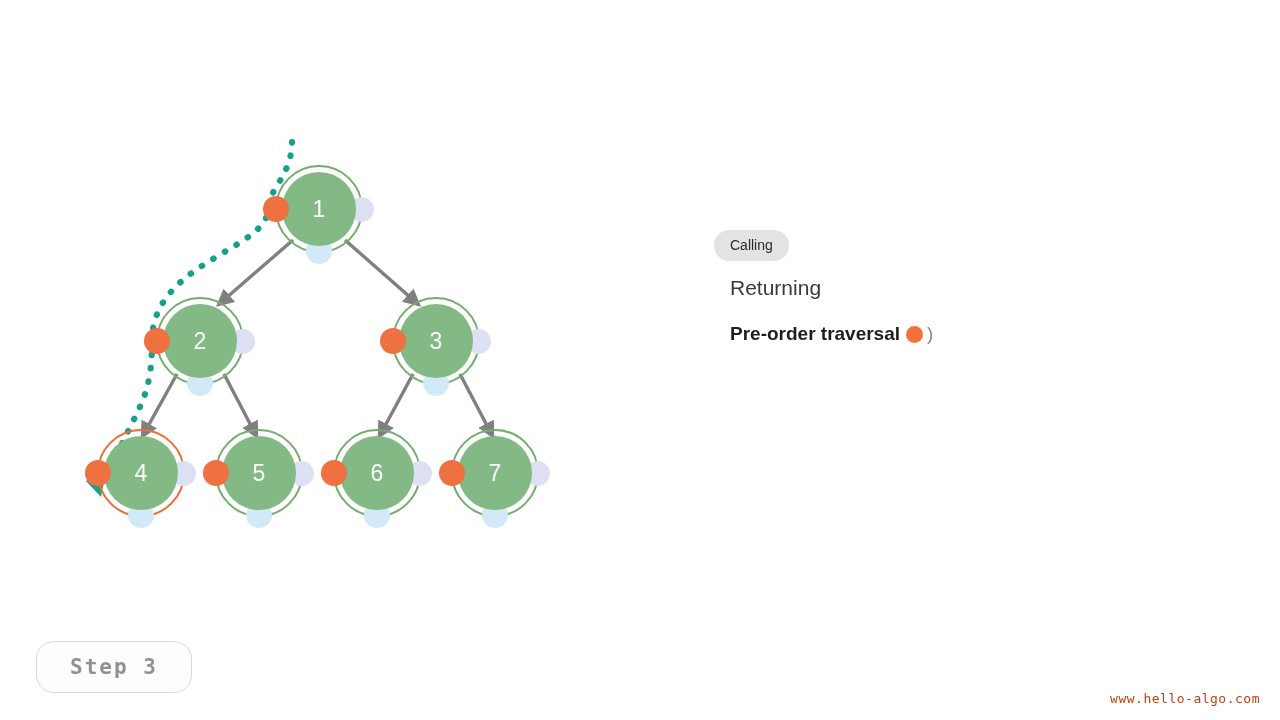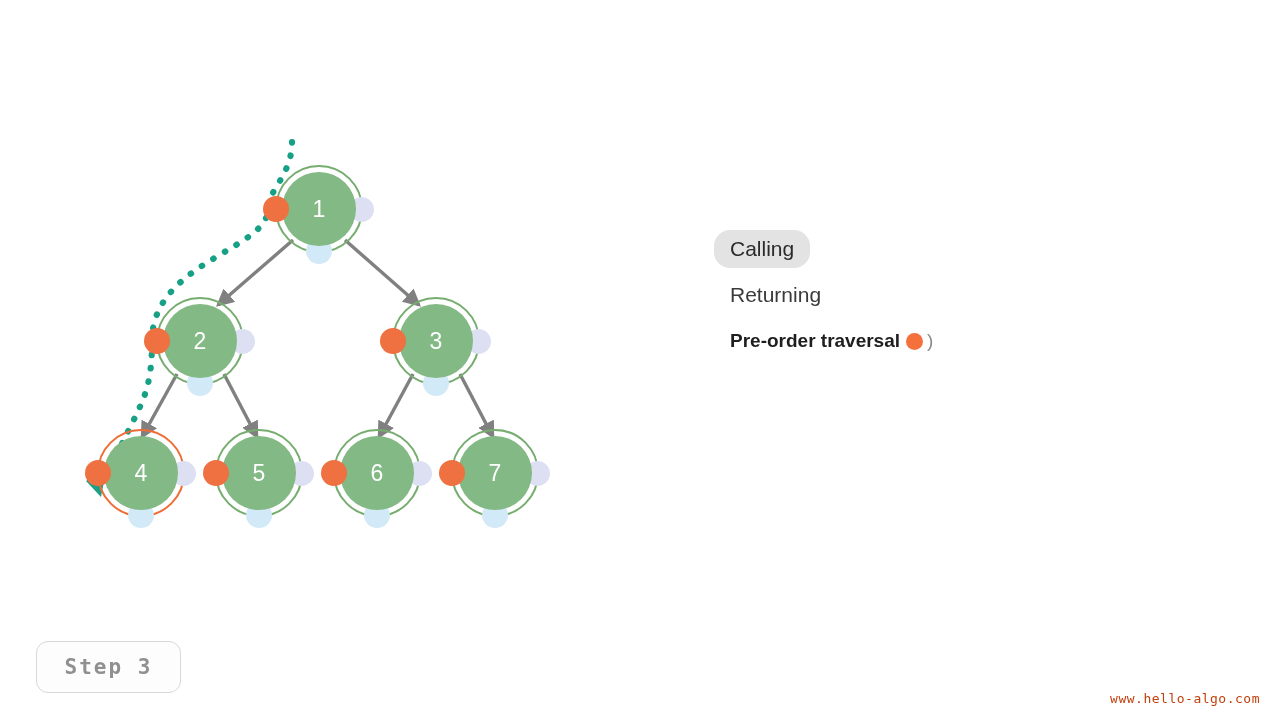--- a/index.html
+++ b/index.html
@@ -59,21 +59,21 @@
     left: 35px; bottom: -7px;
     background: #d2e9f7;
   }
 
   
   #side-panel { position: absolute; left: 714px; top: 230px; width: 560px; }
   .state-badge {
     display: inline-block;
     padding: 8px 16px 9px 16px;
     border-radius: 16px;
-    font-size: 21px;
+    font-size: 14px;
     color: #2b2b2b;
     line-height: 1;
   }
   .state-badge.active { background: #e3e3e3; }
   .state-row-2 { margin-top: 16px; padding-left: 16px; }
   .state-plain { font-size: 21px; color: #3a3a3a; line-height: 1; }
 
   #traversal-block { margin-top: 24px; padding-left: 16px; }
   #traversal-heading {
     display: flex; align-items: center;
@@ -99,23 +99,23 @@
     color: #2b2b2b;
     letter-spacing: 1px;
   }
   #traversal-list .seq-item { margin-right: 2px; }
   #traversal-list .seq-item.current { color: #f4511e; font-weight: bold; }
   #traversal-list .seq-sep { color: #2b2b2b; margin-right: 8px; }
 
   
   #step-badge {
     position: absolute; left: 36px; top: 641px;
-    width: 145px; height: 52px;
+    width: 156px; height: 52px;
     border: 1px solid #d8d8d8;
-    border-radius: 12px;
+    border-radius: 18px;
     background: #fdfdfd;
     display: flex; align-items: center; justify-content: center;
     font-family: "DejaVu Sans Mono", monospace;
     font-size: 21px;
     font-weight: bold;
     color: #909090;
     letter-spacing: 2px;
   }
 
   

